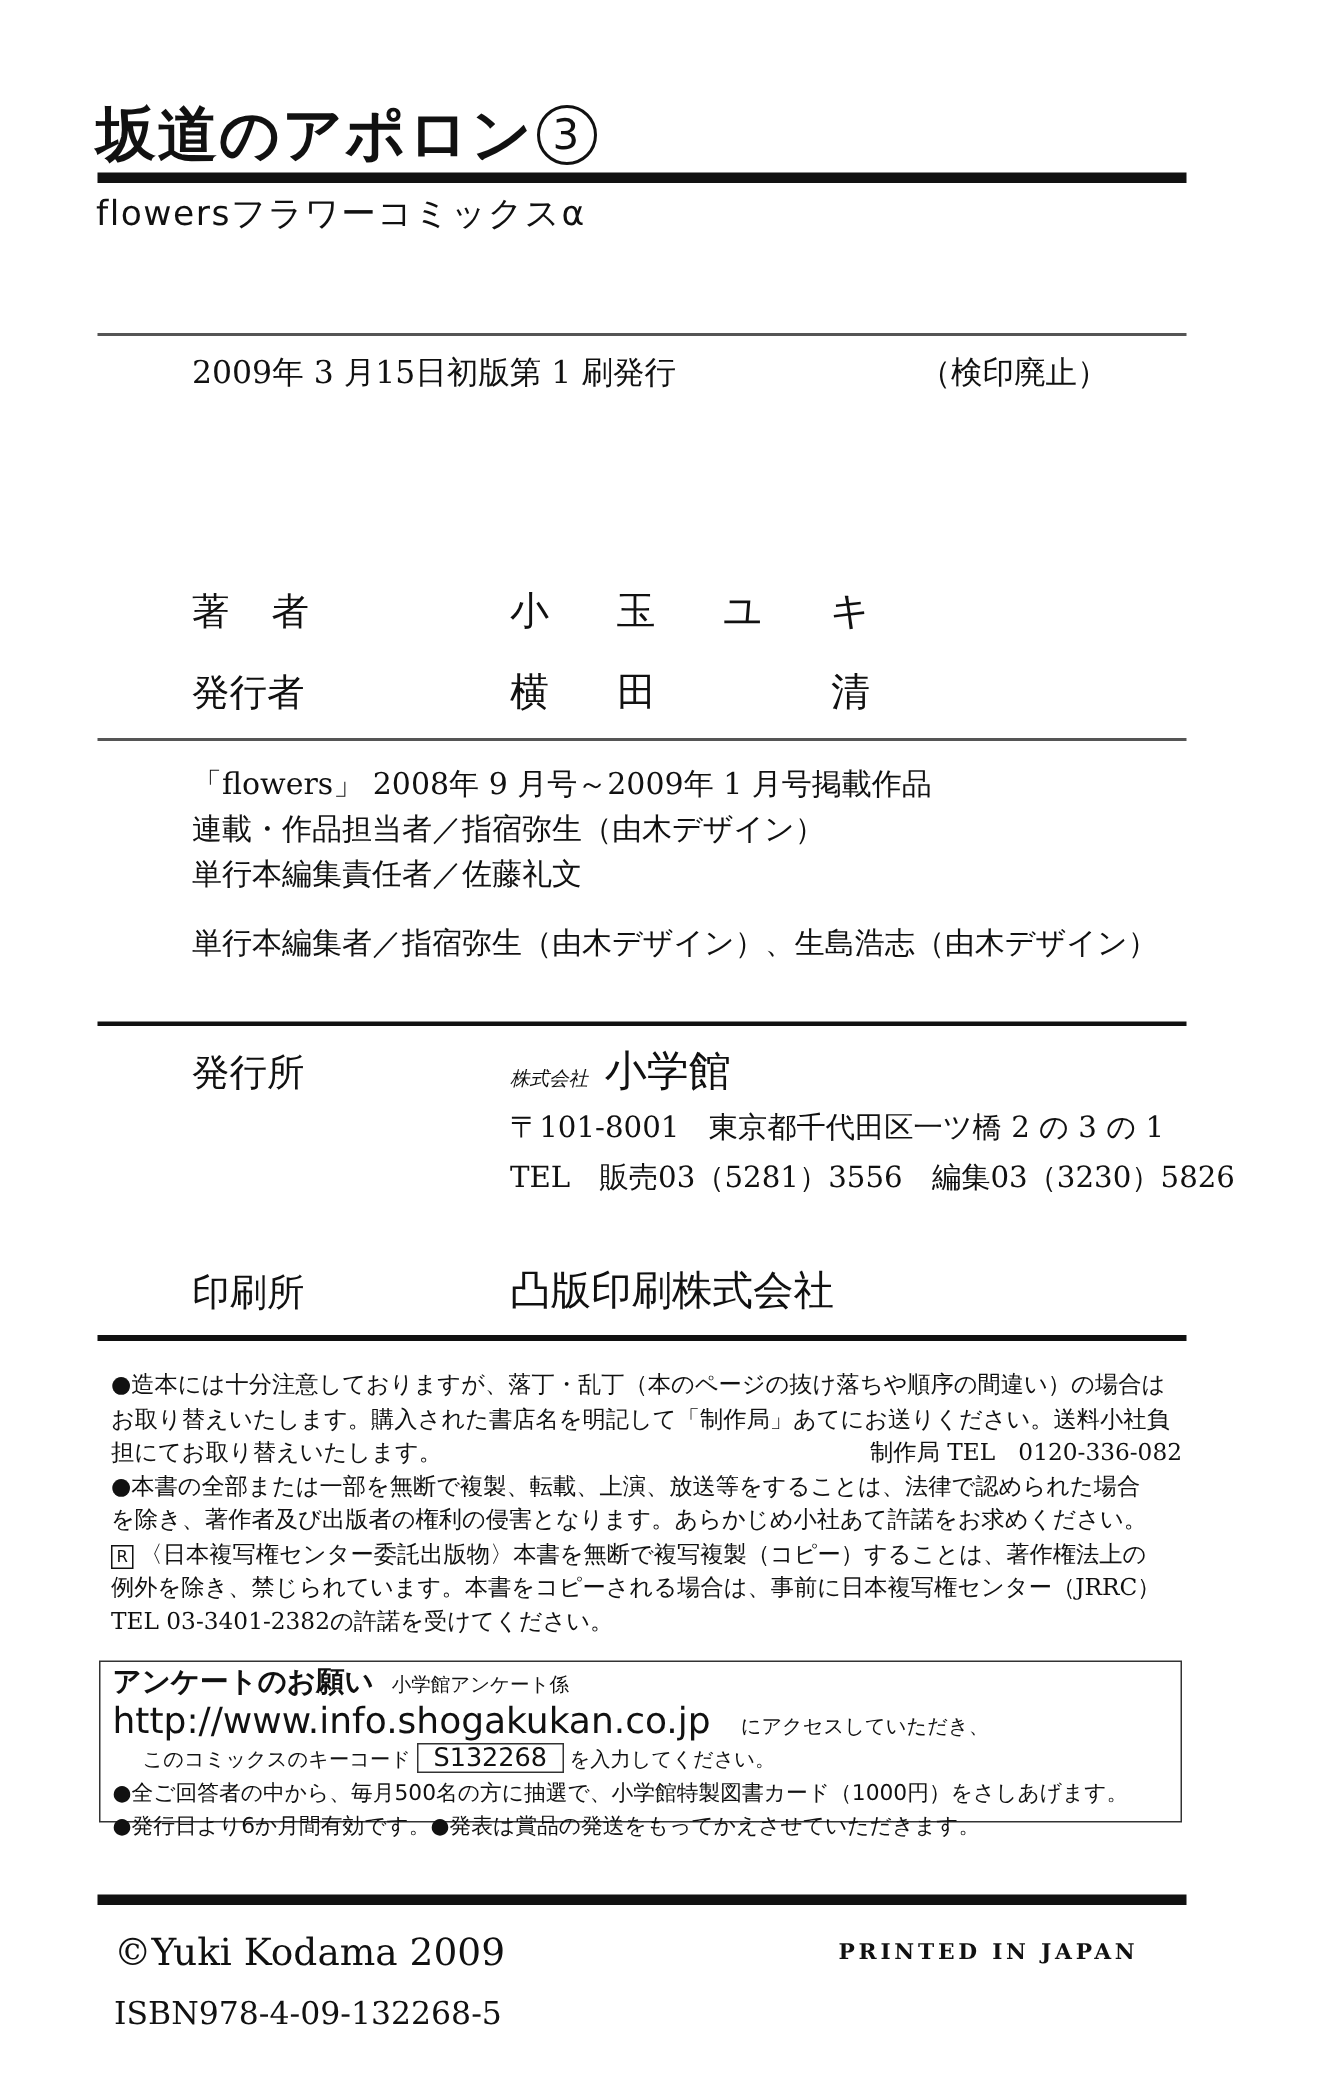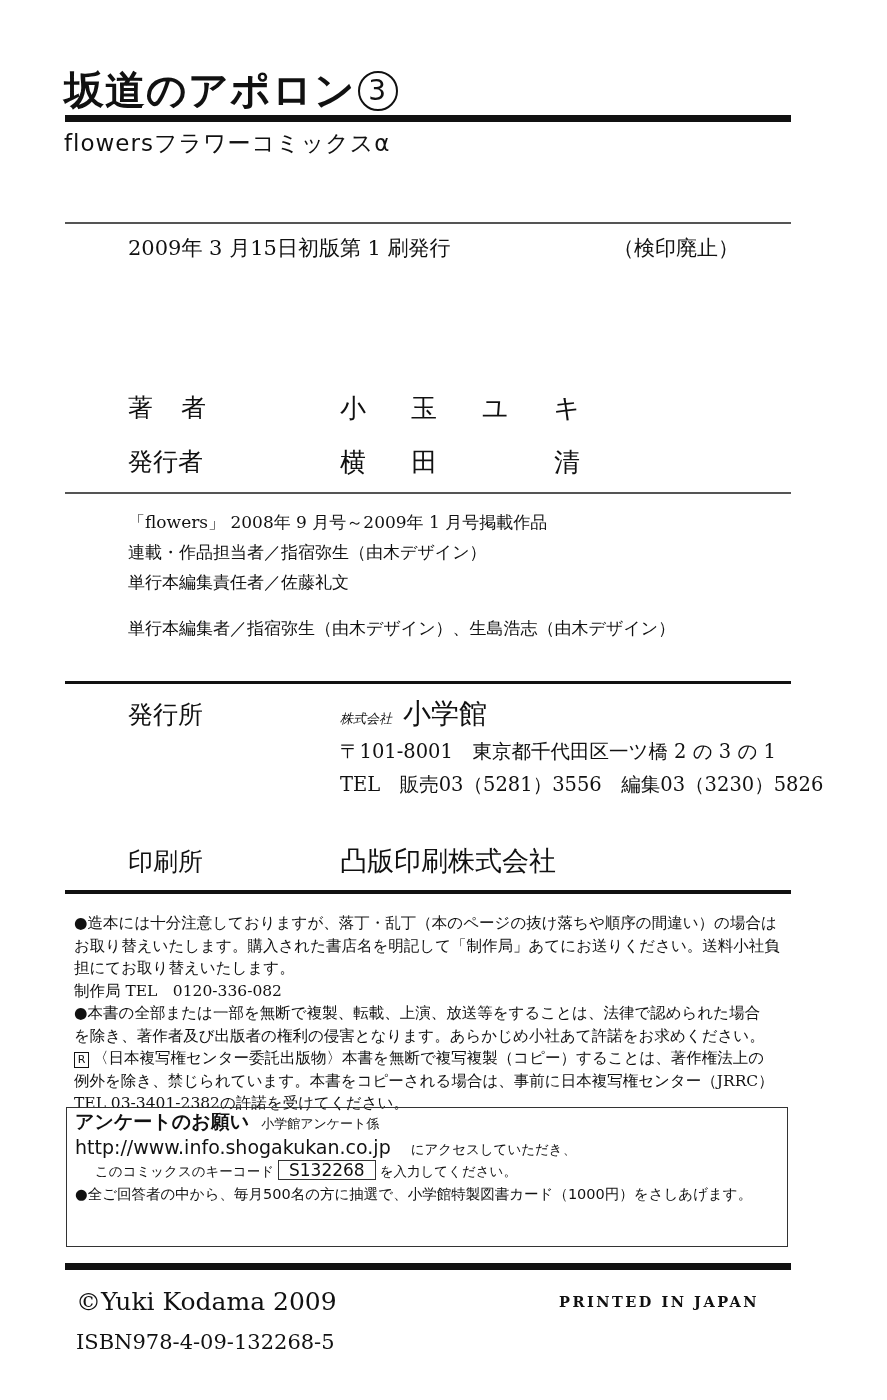--- a/index.html
+++ b/index.html
@@ -8,29 +8,29 @@
   .sans { font-family:"DejaVu Sans","Liberation Sans",sans-serif; }
   .abs { position:absolute; white-space:nowrap; }
   .rule { position:absolute; left:65px; width:726px; background:#111; }
   .title { left:64px; top:66px; font-size:40px; font-weight:bold; letter-spacing:1px; line-height:48px; }
   .title .circ { display:inline-block; width:36px; height:36px; border:2px solid #111; border-radius:50%; font-size:28px; line-height:36px; text-align:center; vertical-align:4px; margin-left:2px; font-weight:normal;}
   .series { left:64px; top:128px; font-size:23px; line-height:30px; letter-spacing:1px; }
   .date { left:128px; top:233px; font-size:21px; line-height:30px; }
   .seal { left:613px; top:233px; font-size:21px; line-height:30px; }
   .lbl { font-size:25px; line-height:34px; }
   .spread { display:flex; justify-content:space-between; width:240px; font-size:26px; line-height:34px; }
-  .credit { left:128px; font-size:17px; line-height:28px; }
+  .credit { left:128px; font-size:20px; line-height:28px; }
   .notice { left:74px; width:714px; font-size:15.5px; line-height:22.5px; white-space:normal; }
   .notice p { margin:0; }
-  .nline { display:flex; justify-content:space-between;flex-direction:column; }
+  .nline { display:flex; justify-content:space-between; }
   .rmark { display:inline-block; border:1px solid #111; width:13px; height:14px; font-size:11px; line-height:14px; text-align:center; margin-right:4px; }
-  .qbox { position:absolute; left:66px; top:1107px; width:722px; height:140px; border:1.5px solid #333; box-sizing:border-box; padding:2px 8px; font-size:14.5px; line-height:22.5px; }
+  .qbox { position:absolute; left:66px; top:1107px; width:722px; height:108px; border:1.5px solid #333; box-sizing:border-box; padding:2px 8px; font-size:14.5px; line-height:22.5px; }
   .qbox .qtitle { font-weight:bold; font-size:19px; }
   .qbox .qsub { font-size:13px; margin-left:12px; }
-  .qbox .url { font-size:19px; }
+  .qbox .url { font-size:24px; }
   .qbox .small { font-size:13.5px;padding-left:20px; }
   .keycode { display:inline-block; border:1.5px solid #333; padding:0 10px; font-size:17px; line-height:18px; margin:0 4px; }
   .copy { left:76px; top:1285px; font-size:25px; line-height:34px; }
   .printed { left:559px; top:1291px; font-size:14.5px; letter-spacing:2.5px; font-weight:bold; line-height:22px; }
   .isbn { left:76px; top:1325px; font-size:21px; line-height:34px; }
 </style>
 </head>
 <body>
 
 <div class="abs title sans"><span>坂道のアポロン</span><span class="circ">3</span></div>
@@ -96,19 +96,20 @@
   <div>
     <span class="qtitle">アンケートのお願い</span><span class="qsub">小学館アンケート係</span>
   </div>
   <div>
     <span class="url">http://www.info.shogakukan.co.jp</span><span class="small">にアクセスしていただき、</span>
   </div>
   <div class="small">
     <span>このコミックスのキーコード</span><span class="keycode">S132268</span><span>を入力してください。</span>
   </div>
   <div>●全ご回答者の中から、毎月500名の方に抽選で、小学館特製図書カード（1000円）をさしあげます。</div>
+  <div>●発行日より6か月間有効です。●発表は賞品の発送をもってかえさせていただきます。</div>
 </div>
 
 <div class="rule" style="top:1263px;height:7px;"></div>
 
 <div class="abs copy serif">©Yuki Kodama 2009</div>
 <div class="abs printed serif">PRINTED IN JAPAN</div>
 <div class="abs isbn serif">ISBN978-4-09-132268-5</div>
 
 </body></html>

